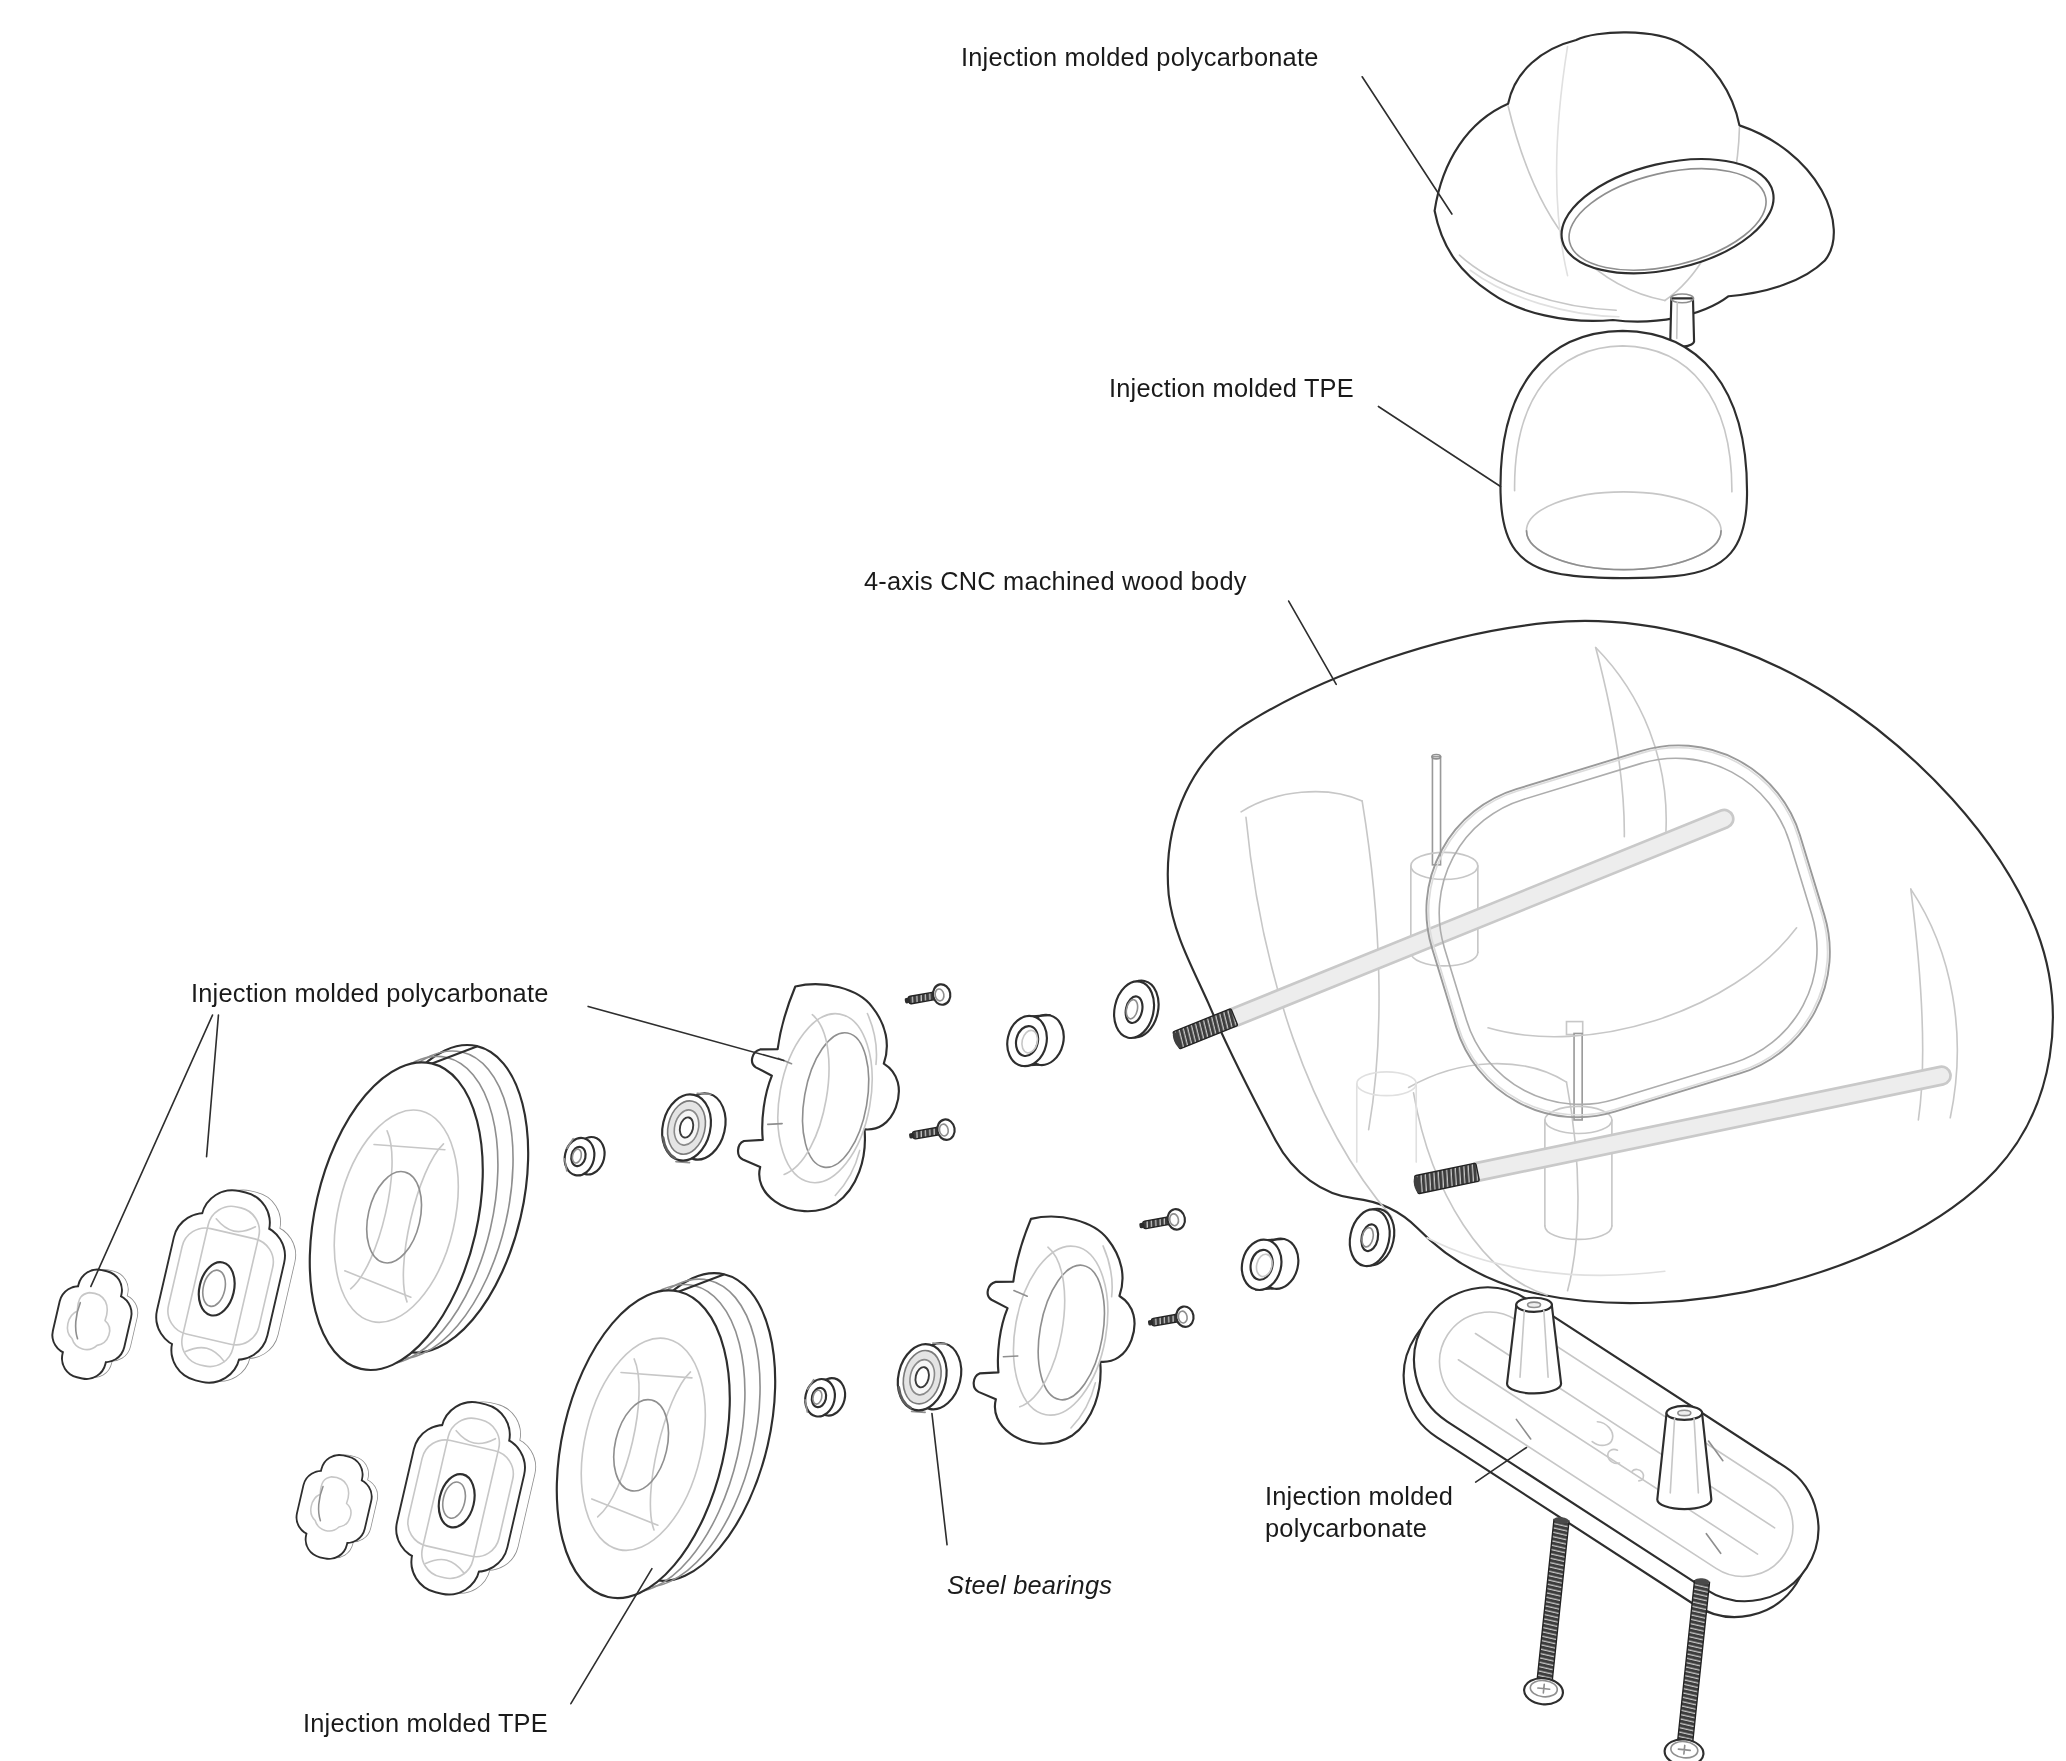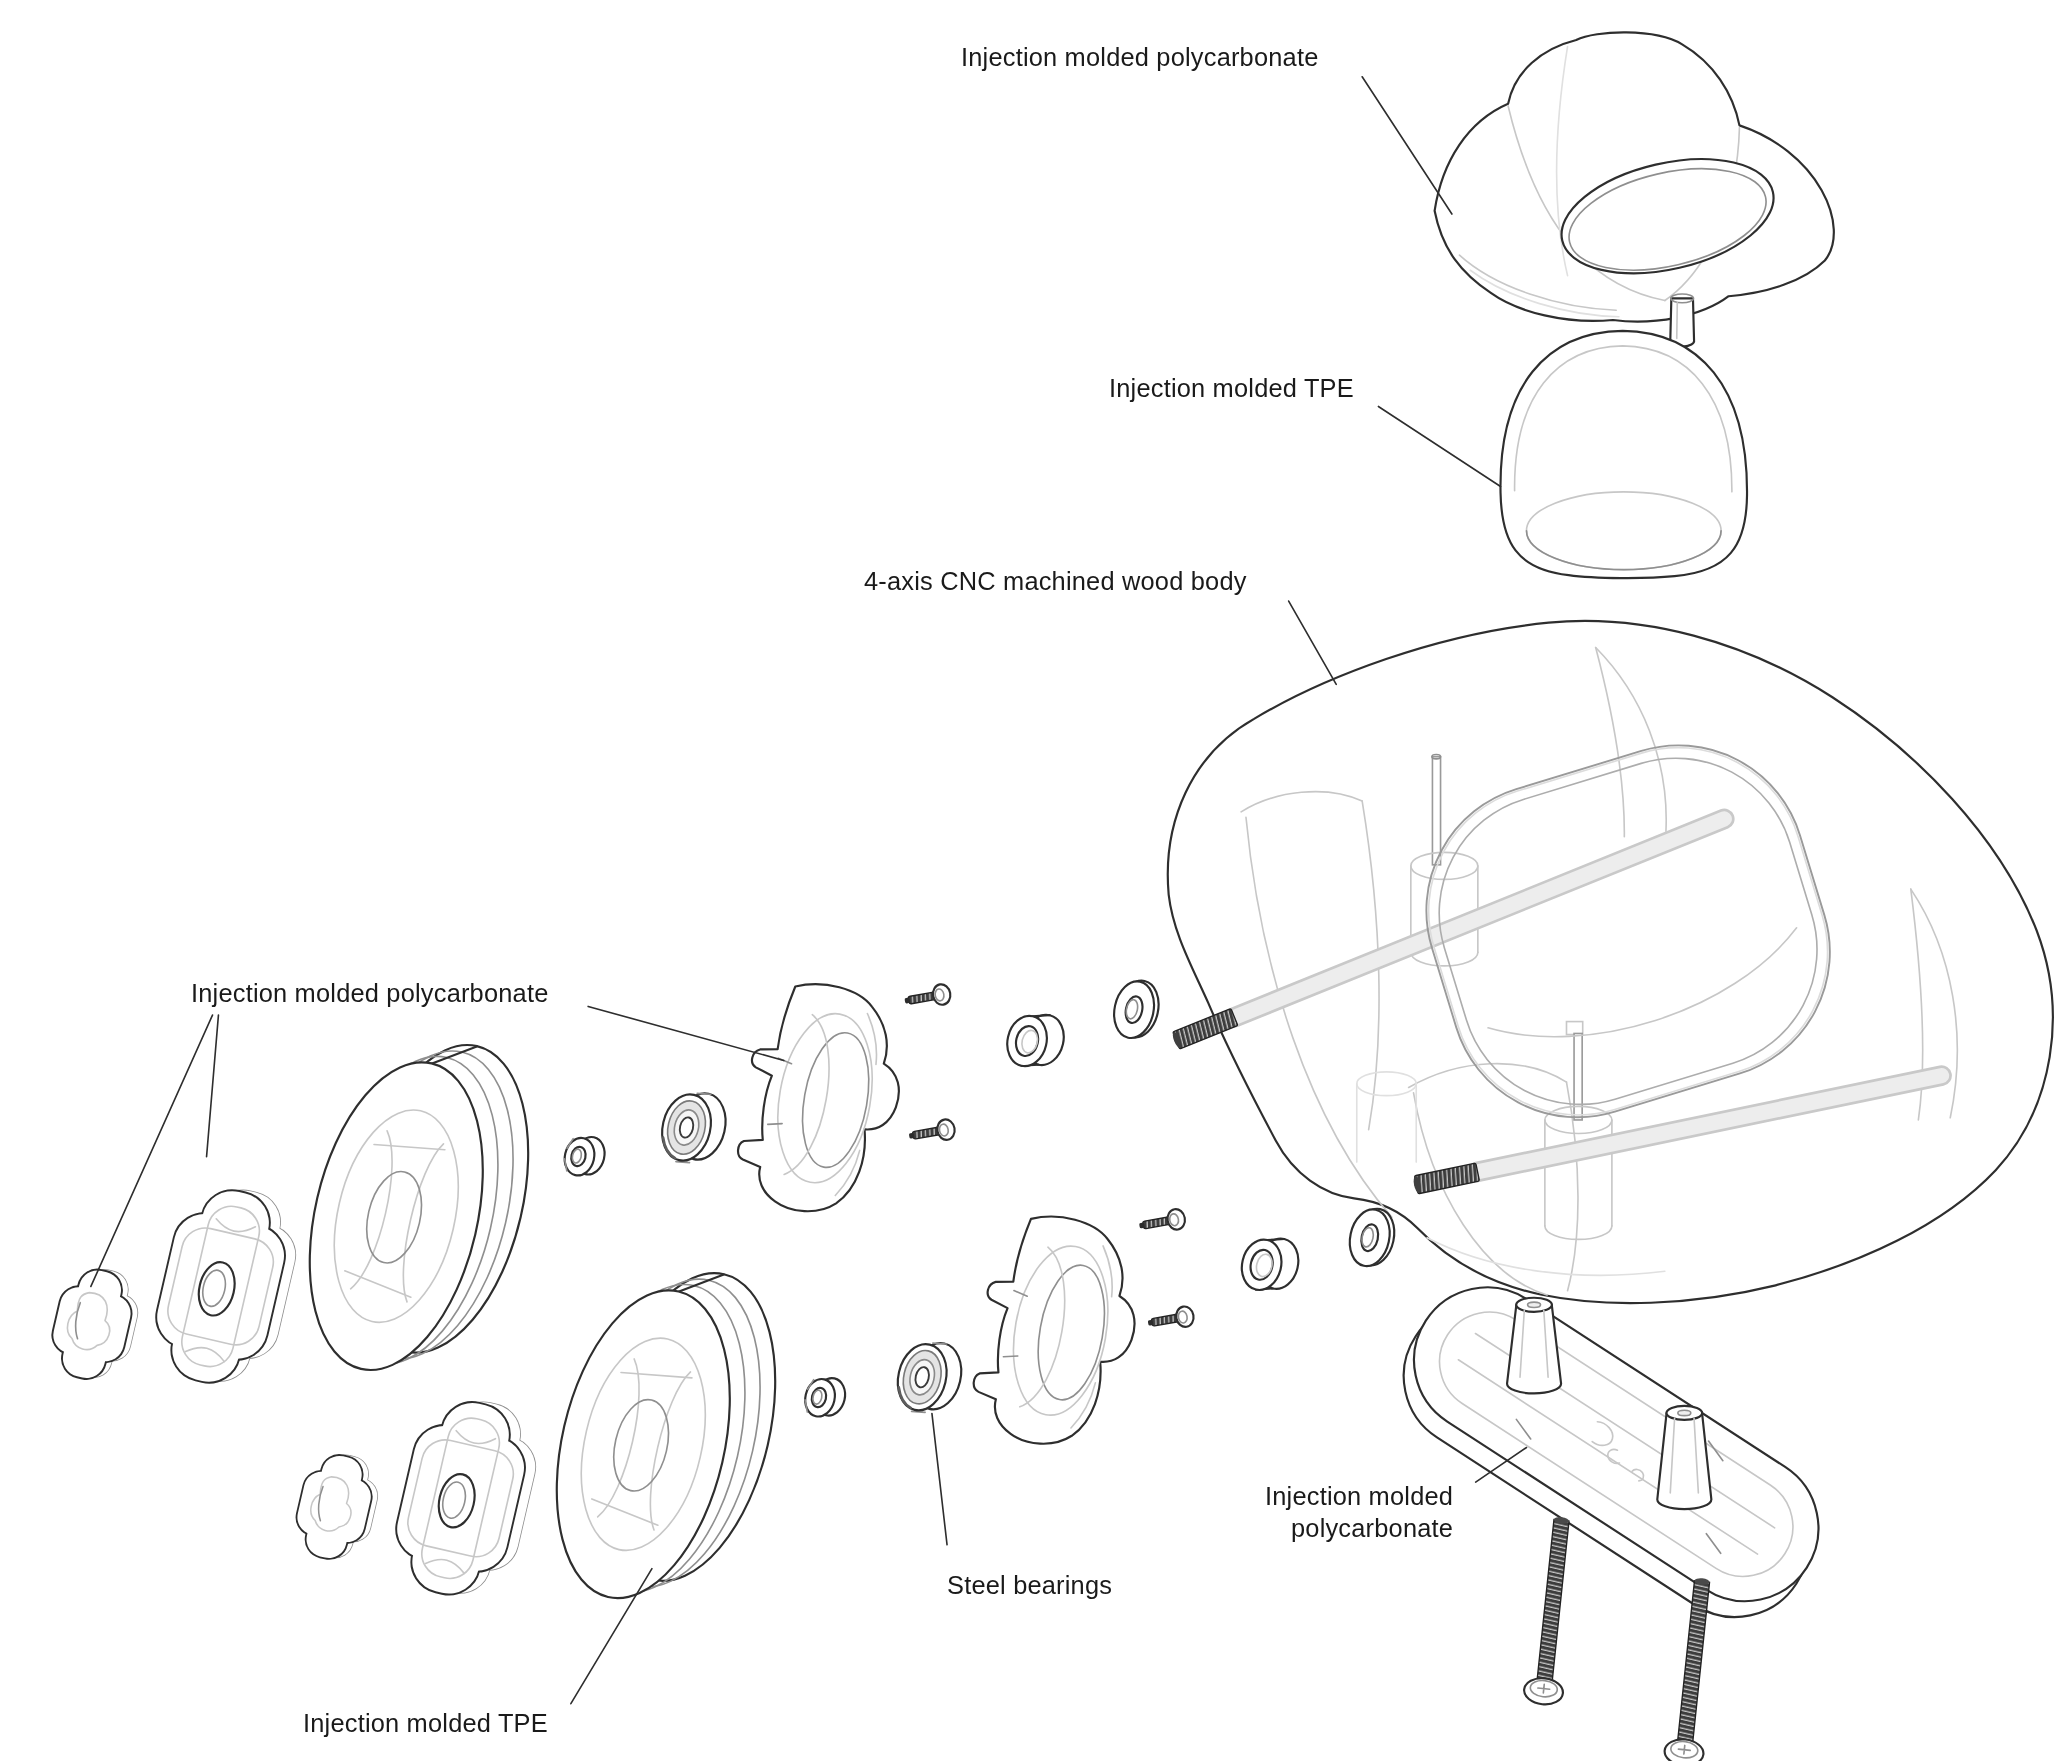--- a/index.html
+++ b/index.html
@@ -306,19 +306,19 @@
     <line class="leader" x1="1724" y1="2615" x2="1752" y2="2858"></line>
     <line class="leader" x1="2730" y1="2742" x2="2824" y2="2678"></line>
     <line class="leader" x1="1056" y1="3152" x2="1206" y2="2902"></line>
   </g>
 </svg>
 
 <div class="lbl" style="left:961px;top:41px;">Injection molded polycarbonate</div>
 <div class="lbl" style="left:1109px;top:372px;">Injection molded TPE</div>
 <div class="lbl" style="left:864px;top:565px;">4-axis CNC machined wood body</div>
 <div class="lbl" style="left:191px;top:977px;">Injection molded polycarbonate</div>
-<div class="lbl" style="left:947px;top:1569px;">Steel bearings</div>
-<div class="lbl" style="left:1265px;top:1480px;text-align:right;">Injection molded
+<div class="lbl" style="left:947px;top:1569px;font-style:italic;">Steel bearings</div>
+<div class="lbl" style="left:1265px;top:1480px;">Injection molded
 polycarbonate</div>
 <div class="lbl" style="left:303px;top:1707px;">Injection molded TPE</div>
 
 </div>
 
 
 </body></html>

